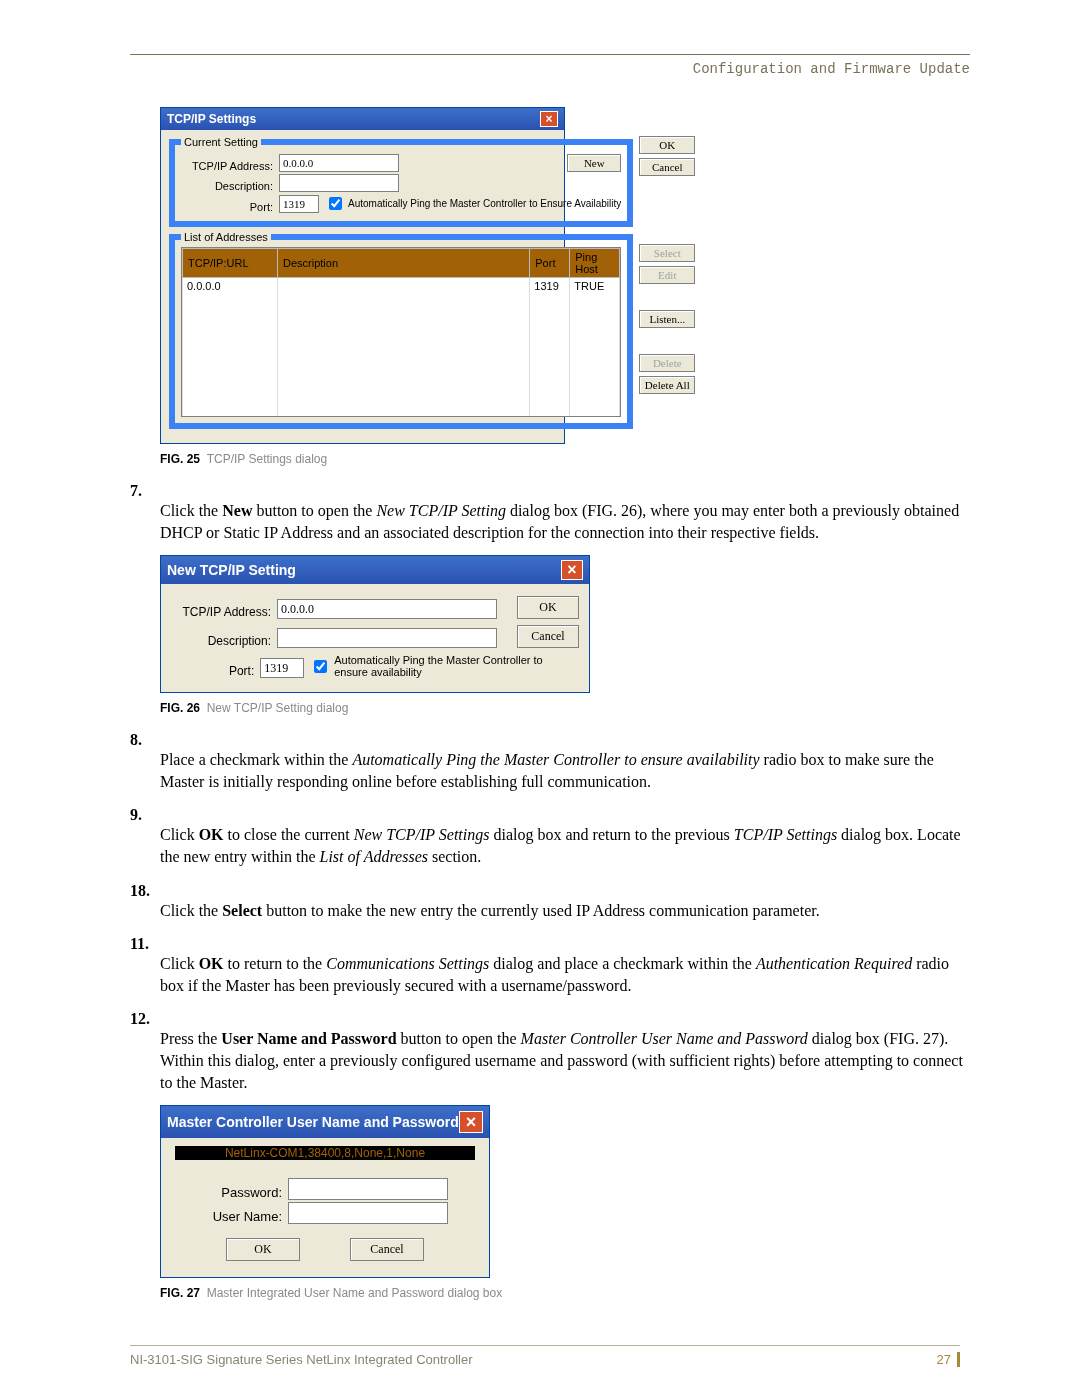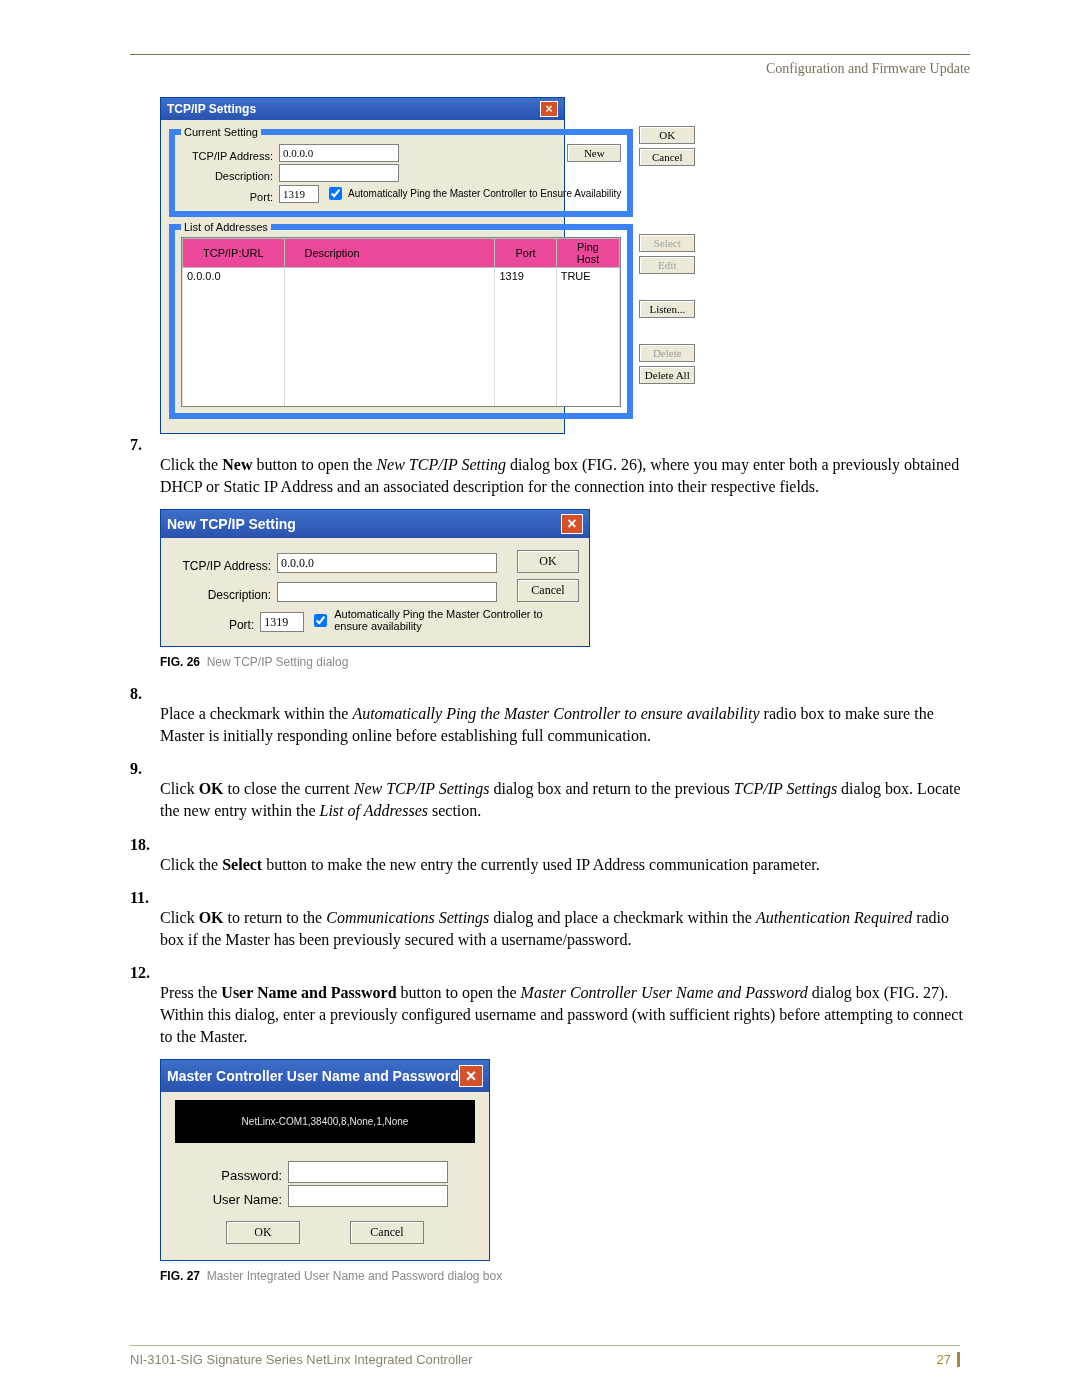--- a/index.html
+++ b/index.html
@@ -9,21 +9,21 @@
     background: #fff;
     color: #000;
     width: 1080px;
     height: 1397px;
     position: relative;
   }
   .page {
     padding: 54px 110px 0 130px;
   }
   .header-rule { border-top: 1px solid #7a7158; margin-bottom: 6px; }
-  .header-text { color: #7a7158; font-family: Liberation Serif, serif; font-size: 14px; text-align: right; margin-bottom: 20px; }
+  .header-text { color: #7a7158; font-family: Liberation Mono, monospace; font-size: 14px; text-align: right; margin-bottom: 30px; }
   .win {
     background: #ece9d8;
     border: 1px solid #0046a0;
     font-family: Tahoma, Arial, sans-serif;
     font-size: 11px;
     color: #000;
     position: relative;
   }
   .titlebar {
     background: linear-gradient(#3d6fc9,#2a52b0);
@@ -57,40 +57,40 @@
     border: 1px solid #808080;
     box-shadow: inset 1px 1px 0 #fff;
     padding: 2px 0;
     font-family: Tahoma; font-size: 11px;
     text-align: center;
     cursor: default;
     min-width: 56px;
   }
   .btn-disabled { color:#a0a0a0; }
   .addr-table { width: 100%; border-collapse: collapse; background:#fff; font-size:11px; }
-  .addr-table th { background:#ec4899; border:1px solid #bbb; font-weight:normal; text-align:left; padding:2px 20px; }
+  .addr-table th { background:#a16207; border:1px solid #bbb; font-weight:normal; text-align:left; padding:2px 5px; }
   .addr-table td { border-left:1px solid #ddd; border-right:1px solid #ddd; padding:2px 4px; height:15px; }
   .addr-wrap { border:1px solid #808080; height:170px; overflow:hidden; background:#fff;}
   .cap { font-family: Arial, sans-serif; font-size: 12px; margin: 8px 0 14px 0; }
   .cap b { font-weight: bold; color:#000;}
   .cap span { color:#8a8a8a; }
   ol.steps { margin:0; padding-left: 0; list-style:none; font-size:16px; }
   ol.steps > li { display:flex; margin-bottom:12px; line-height:1.35; }
   ol.steps > li > .num { font-weight:bold; width:30px; flex-shrink:0; }
   ol.steps > li > .body { flex:1;margin-top:20px; }
   .win2 { width:430px; font-size:12px;}
   .win2 .titlebar{font-size:14px; padding:4px 6px;}
   .win2 .x{width:22px;height:20px;font-size:16px;}
   .win2 .win-body{display:block; padding:10px 10px 12px 10px;}
   .win2 .btn{min-width:62px; padding:3px 0; font-size:12px;}
   .win3 { width:330px; font-size:13px;}
   .win3 .titlebar{font-size:14px; padding:5px 6px;}
   .win3 .x{width:24px;height:22px;font-size:18px;}
   .win3 .win-body{display:block; padding:8px 14px 14px 14px;}
-  .win3 .conn{ background:#000; color:#e5e5e5; text-align:center; padding:16px 0; font-size:10px; margin-bottom:18px;}
+  .win3 .conn{ background:#000; color:#a16207; text-align:center; padding:0 0; font-size:12px; margin-bottom:18px;}
   .win3 .btn{min-width:74px; padding:3px 0; font-size:12px;}
   .footer {
     position:absolute; bottom:30px; left:130px; right:120px;
     display:flex; align-items:center; justify-content:space-between;
     font-family: Arial, sans-serif; font-size:13px; color:#8a8470;
     border-top:1px solid #b8b29c; padding-top:6px;
   }
   .footer .pg{ color:#a68a3a; border-right:3px solid #a68a3a; padding-right:6px;}
 </style>
 </head>
@@ -132,21 +132,21 @@
           </fieldset>
           <fieldset>
             <legend>List of Addresses</legend>
             <div class="addr-wrap">
               <table class="addr-table">
                 <tbody>
                     <tr>
                   <th style="width:95px;">TCP/IP:URL</th>
                   <th>Description</th>
                   <th style="width:40px;">Port</th>
-                  <th style="width:50px;text-align:center;">Ping Host</th>
+                  <th style="width:50px;">Ping Host</th>
                 </tr>
                 <tr>
                   <td>0.0.0.0</td>
                   <td></td>
                   <td>1319</td>
                   <td>TRUE</td>
                 </tr>
                 <tr>
                       <td></td>
                       <td></td>
@@ -213,20 +213,23 @@
           <span class="btn btn-disabled">Select</span>
           <span class="btn btn-disabled">Edit</span>
           <div style="height:18px;"></div>
           <span class="btn">Listen...</span>
           <div style="height:18px;"></div>
           <span class="btn btn-disabled">Delete</span>
           <span class="btn">Delete All</span>
         </div>
       </div>
     </div>
+    <div class="cap">
+      <b>FIG. 25</b>&nbsp;&nbsp;<span>TCP/IP Settings dialog</span>
+    </div>
 
     <ol class="steps" style="margin-left:-30px;">
       <li>
         <span class="num">7.</span>
         <span class="body">
           <span>Click the </span><b>New</b><span> button to open the </span><i>New TCP/IP Setting</i><span> dialog box (FIG. 26), where you may enter both a previously obtained DHCP or Static IP Address and an associated description for the connection into their respective fields.</span>
         </span>
       </li>
     </ol>
 

